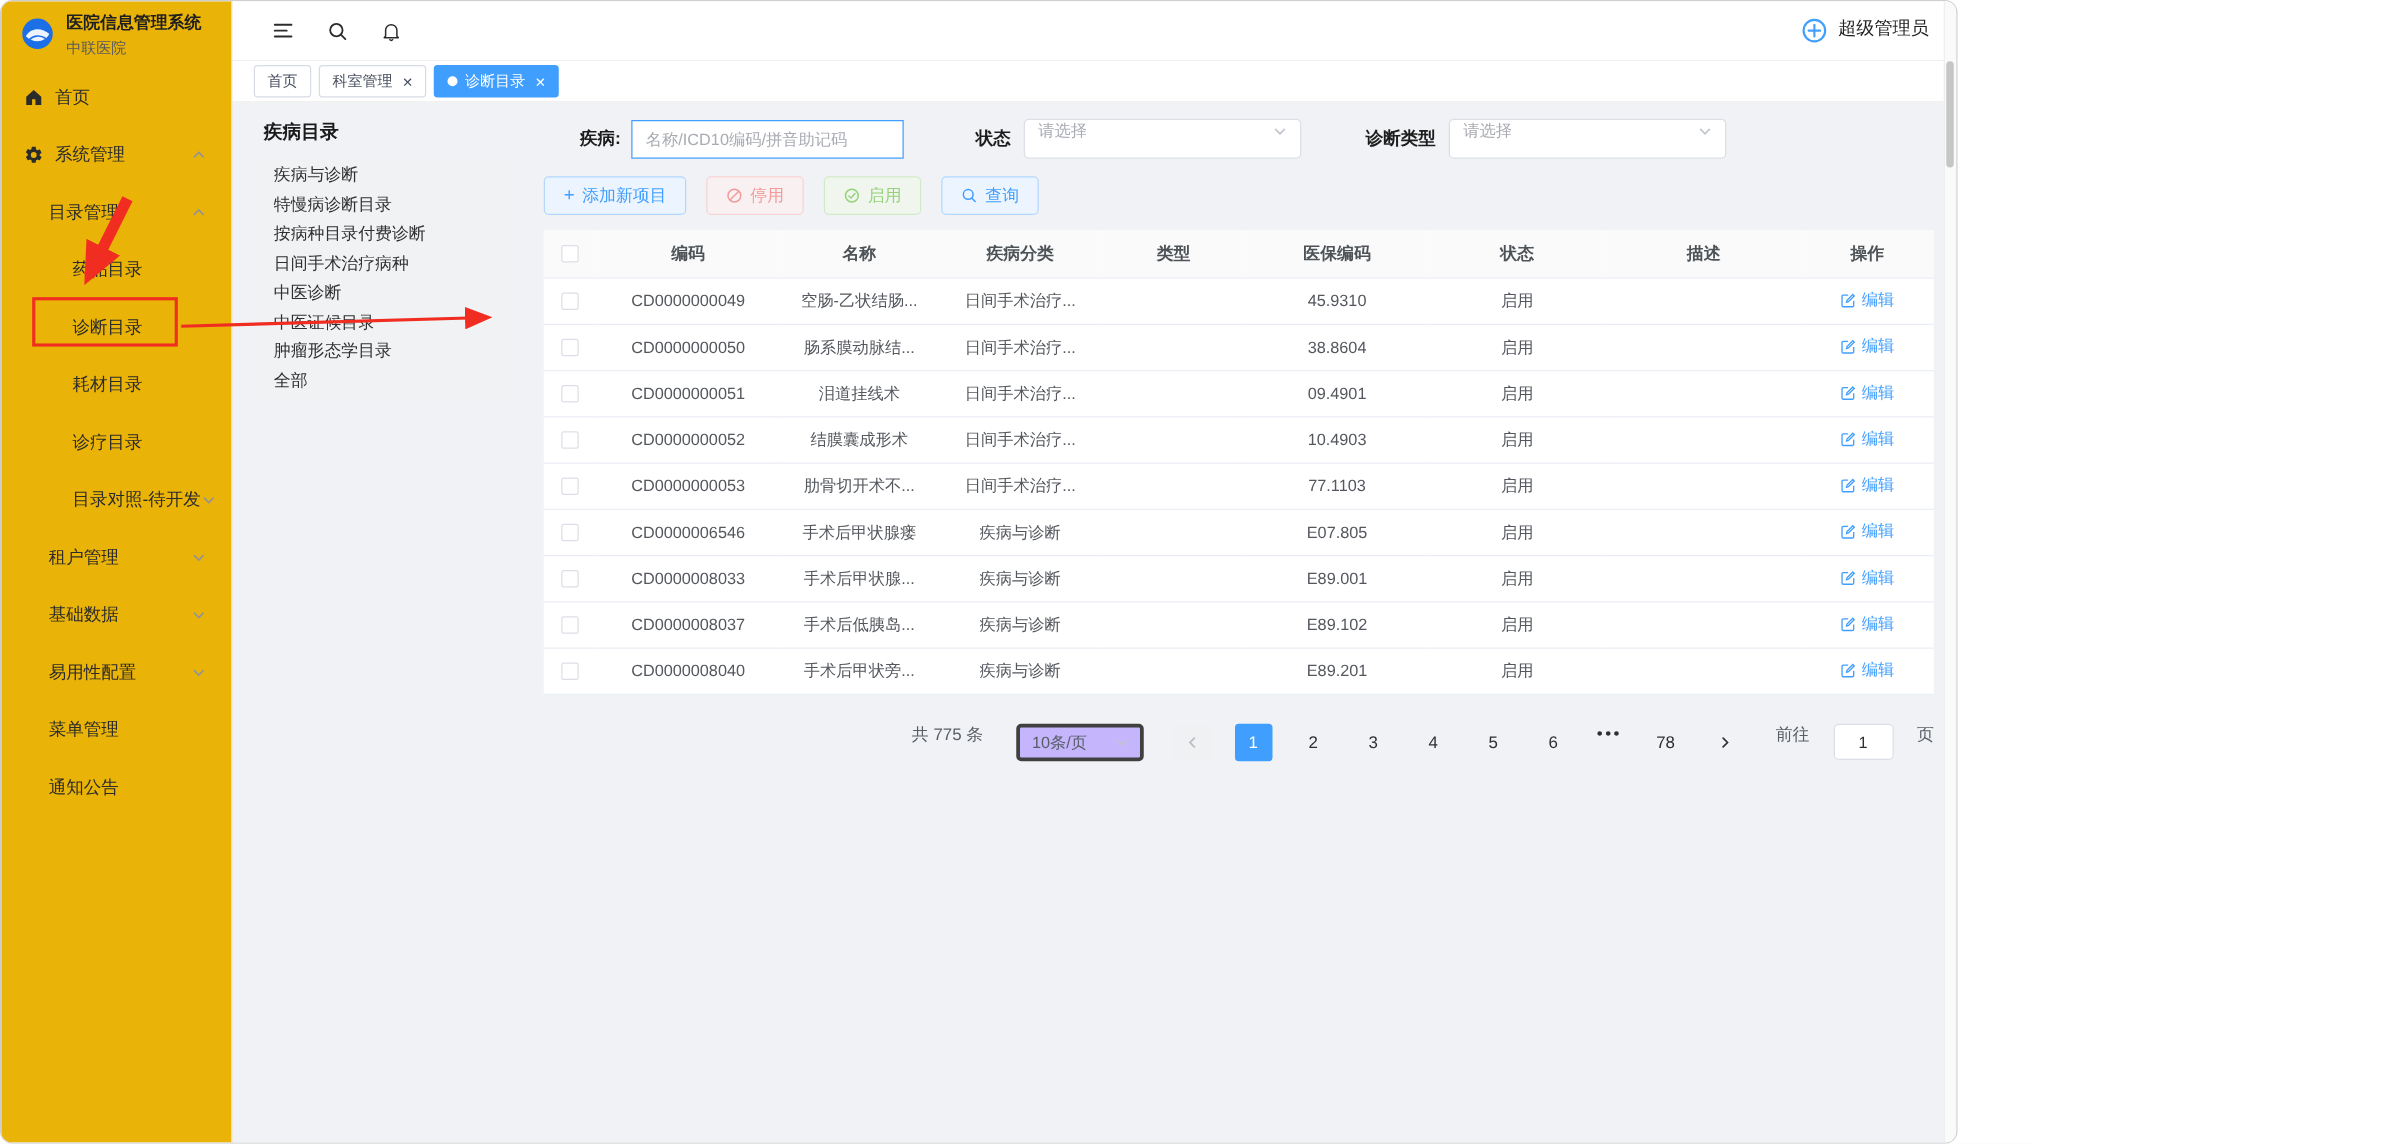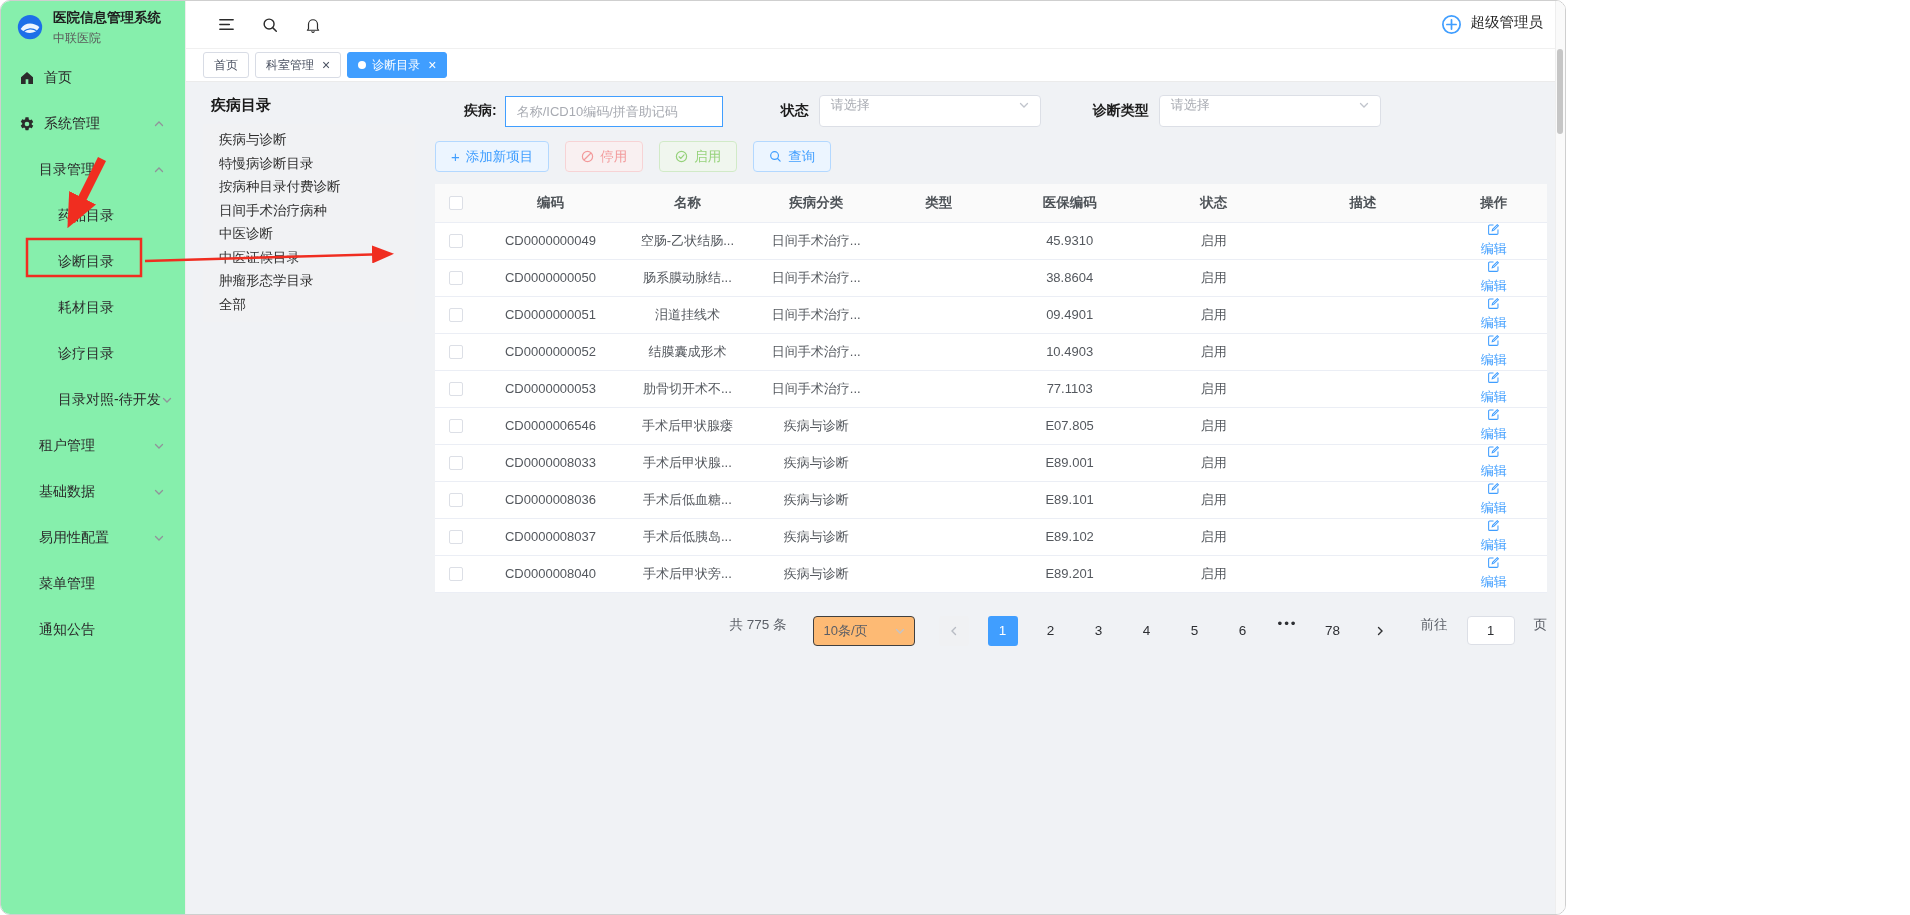--- a/index.html
+++ b/index.html
@@ -7,21 +7,21 @@
     width: 1910px; height: 915px; background: #fff; position: relative;
     font-family: "Liberation Sans", "DejaVu Sans", sans-serif;
     overflow: hidden;
   }
   .window {
     position: absolute; top: 0; left: 0; width: 1566px; height: 915px;
     border: 1px solid #cfcfcf; border-radius: 10px; overflow: hidden;
     background: #fff; display: flex;
   }
   
-  .sidebar { width: 185px; flex-shrink: 0; background: #86efac; border-right: 1px solid #ededed; }
+  .sidebar { width: 185px; flex-shrink: 0; background: #eab308; border-right: 1px solid #ededed; }
   .logo-row { display: flex; align-items: center; gap: 8px; padding: 8px 10px 4px 14px; }
   .logo-text .app-title { font-size: 13.5px; font-weight: 700; color: #1f1f1f; }
   .logo-text .hospital  { font-size: 12px; color: #5a5a5a; margin-top: 3px; }
   .menu { padding-top: 4px; }
   .menu-item { height: 46px; display: flex; align-items: center; gap: 9px;
     font-size: 14px; color: #2b2b2b; cursor: pointer; position: relative; }
   .lvl0 { padding-left: 18px; }
   .lvl1 { padding-left: 38px; }
   .lvl2 { padding-left: 57px; }
   .menu-chev { position: absolute; right: 20px; display: flex; }
@@ -73,26 +73,26 @@
   
   .table-wrap { margin-top: 12px; background: #fff; }
   table { width: 100%; border-collapse: collapse; table-layout: fixed; }
   thead th { background: #fafafa; height: 38px; font-size: 13.5px; font-weight: 700;
     color: #4e5358; border-bottom: 1px solid #ebeef5; text-align: center; }
   tbody td { height: 37px; font-size: 13px; color: #54585e; text-align: center;
     border-bottom: 1px solid #ebeef5; overflow: hidden; white-space: nowrap; }
   .cbx { display: inline-block; width: 14px; height: 14px; border: 1px solid #dcdfe6;
     border-radius: 2px; background: #fff; vertical-align: middle; cursor: pointer; }
   .edit-link { color: #409eff; display: inline-flex; align-items: center; gap: 4px;
-    cursor: pointer; font-size: 13px; text-decoration: none; flex-direction: column; }
+    cursor: pointer; font-size: 13px; text-decoration: none; }
   
   .pagination { display: flex; justify-content: flex-end;
     margin-top: 23px; font-size: 13.5px; color: #5a5e66; gap: 12px; }
-  .psize { width: 102px; height: 30px; border: 1px solid #404040; border-radius: 4px;
-    background: #fdba74; display: flex; align-items: center; justify-content: space-between;
+  .psize { width: 102px; height: 30px; border: 3px solid #404040; border-radius: 4px;
+    background: #c4b5fd; display: flex; align-items: center; justify-content: space-between;
     padding: 0 8px 0 10px; margin: 0 12px 0 14px; font-size: 13px; color: #5a5e66; cursor: pointer; }
   .pg-btn { width: 30px; height: 30px; border-radius: 3px; display: inline-flex;
     align-items: center; justify-content: center; cursor: pointer; }
   .pg-prev { background: #f0f1f3; margin-right: 4px; }
   .pg-next { margin-left: 2px; }
   .pg-num { min-width: 30px; height: 30px; display: inline-flex; align-items: center;
     justify-content: center; border-radius: 3px; color: #2d2f33; cursor: pointer;
     margin: 0 3px; font-size: 13.5px; }
   .pg-num.active { background: #409eff; color: #fff; }
   .pg-dots { min-width: 30px; text-align: center; color: #2d2f33; letter-spacing: 2px; cursor: pointer; }
@@ -470,37 +470,20 @@
                 <td><a class="edit-link">
                       <svg width="13" height="13" viewBox="0 0 16 16" fill="none" stroke="#409eff" stroke-width="1.3">
                         <path d="M8 2.5H3.2a1.2 1.2 0 0 0-1.2 1.2v9.1A1.2 1.2 0 0 0 3.2 14h9.1a1.2 1.2 0 0 0 1.2-1.2V8"></path>
                         <path d="M12.6 2l1.4 1.4L8.3 9.1 6.4 9.6l.5-1.9z"></path>
                       </svg>
                       <span>编辑</span>
                     </a></td>
               </tr>
               <tr>
                 <td><span class="cbx"></span></td>
-                <td>CD0000008036</td>
-                <td>手术后低血糖...</td>
-                <td>疾病与诊断</td>
-                <td></td>
-                <td>E89.101</td>
-                <td>启用</td>
-                <td></td>
-                <td><a class="edit-link">
-                      <svg width="13" height="13" viewBox="0 0 16 16" fill="none" stroke="#409eff" stroke-width="1.3">
-                        <path d="M8 2.5H3.2a1.2 1.2 0 0 0-1.2 1.2v9.1A1.2 1.2 0 0 0 3.2 14h9.1a1.2 1.2 0 0 0 1.2-1.2V8"></path>
-                        <path d="M12.6 2l1.4 1.4L8.3 9.1 6.4 9.6l.5-1.9z"></path>
-                      </svg>
-                      <span>编辑</span>
-                    </a></td>
-              </tr>
-              <tr>
-                <td><span class="cbx"></span></td>
                 <td>CD0000008037</td>
                 <td>手术后低胰岛...</td>
                 <td>疾病与诊断</td>
                 <td></td>
                 <td>E89.102</td>
                 <td>启用</td>
                 <td></td>
                 <td><a class="edit-link">
                       <svg width="13" height="13" viewBox="0 0 16 16" fill="none" stroke="#409eff" stroke-width="1.3">
                         <path d="M8 2.5H3.2a1.2 1.2 0 0 0-1.2 1.2v9.1A1.2 1.2 0 0 0 3.2 14h9.1a1.2 1.2 0 0 0 1.2-1.2V8"></path>

